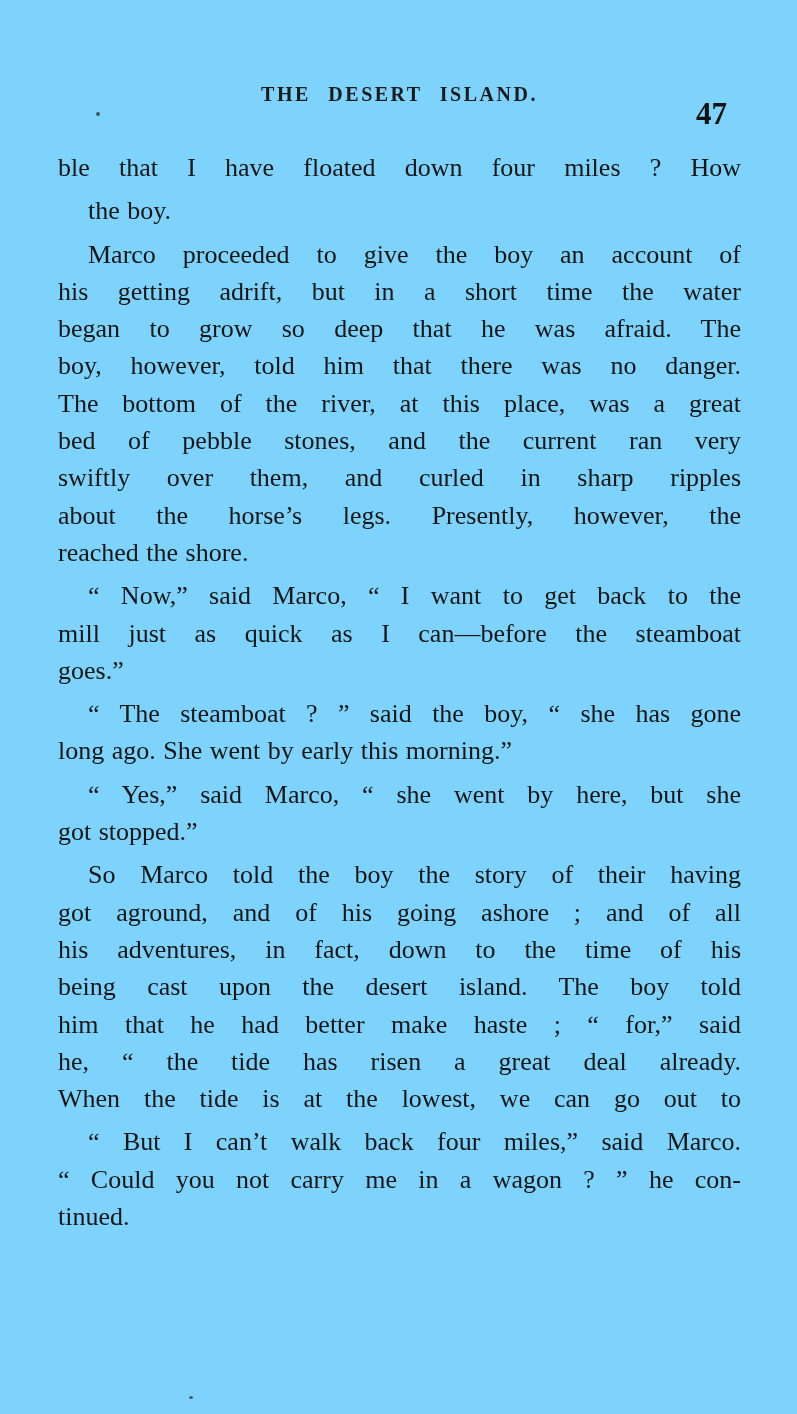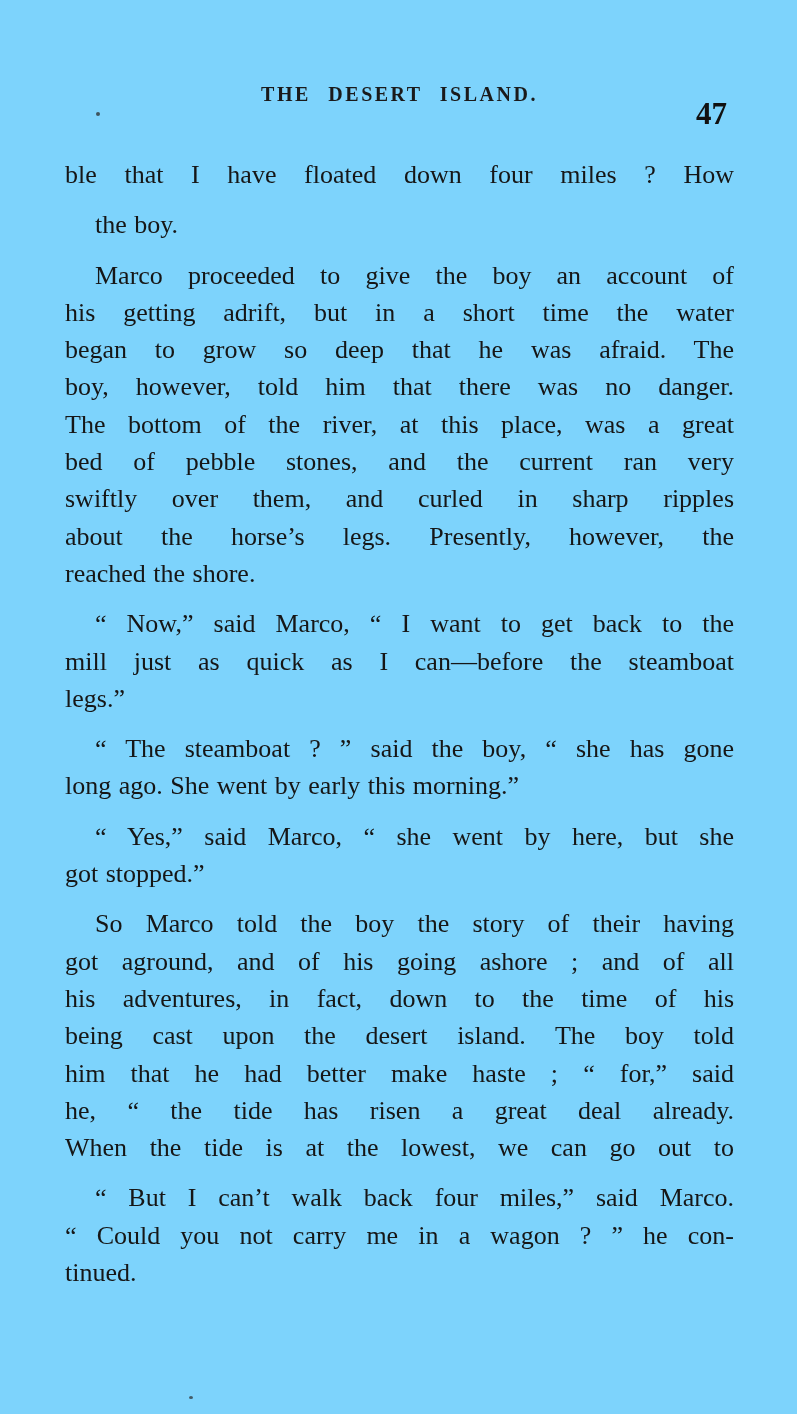--- a/index.html
+++ b/index.html
@@ -44,21 +44,21 @@
     color: #111111;
     margin-top: 20px;
   }
   .page-body {
     position: absolute;
     left: 52px;
     top: 143px;
     width: 695px;
   }
   .para {
-    margin: 13px;
+    margin: 6px;
     padding: 0;
   }
   .line {
     font-size: 26px;
     line-height: 37.3px;
     word-spacing: 1px;
     white-space: normal;
     color: #161616;
   }
   .line.j {
@@ -100,21 +100,21 @@
         <div class="line j">boy, however, told him that there was no danger.</div>
         <div class="line j">The bottom of the river, at this place, was a great</div>
         <div class="line j">bed of pebble stones, and the current ran very</div>
         <div class="line j">swiftly over them, and curled in sharp ripples</div>
         <div class="line j">about the horse’s legs.  Presently, however, the</div>
         <div class="line">reached the shore.</div>
       </div>
       <div class="para indent">
         <div class="line j">“ Now,” said Marco, “ I want to get back to the</div>
         <div class="line j">mill just as quick as I can—before the steamboat</div>
-        <div class="line">legs.”</div>
+        <div class="line">goes.”</div>
       </div>
       <div class="para indent">
         <div class="line j">“ The steamboat ? ” said the boy, “ she has gone</div>
         <div class="line">long ago.   She went by early this morning.”</div>
       </div>
       <div class="para indent">
         <div class="line j">“ Yes,” said Marco, “ she went by here, but she</div>
         <div class="line">got stopped.”</div>
       </div>
       <div class="para indent">

